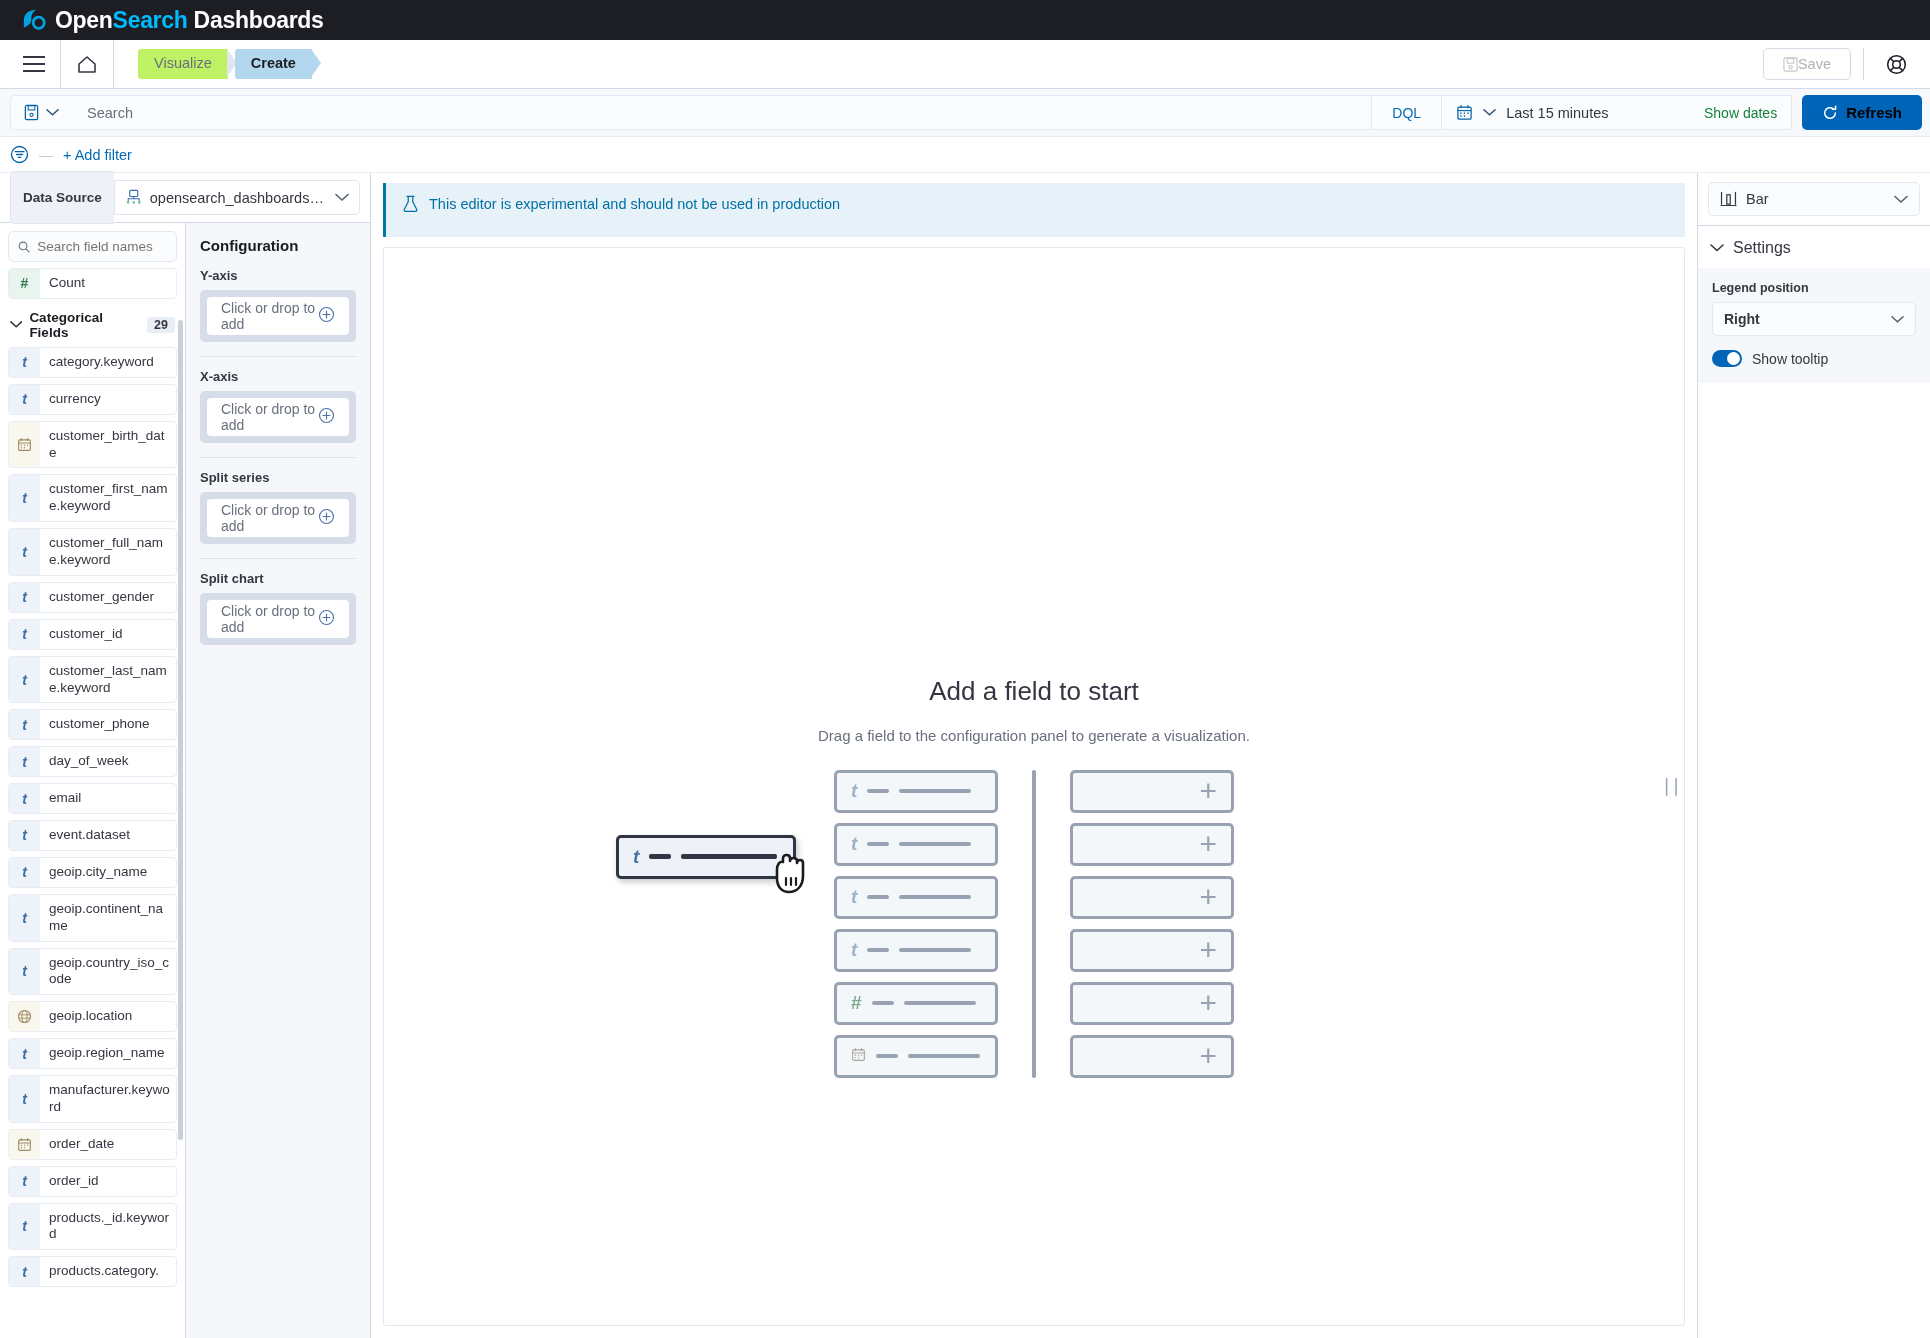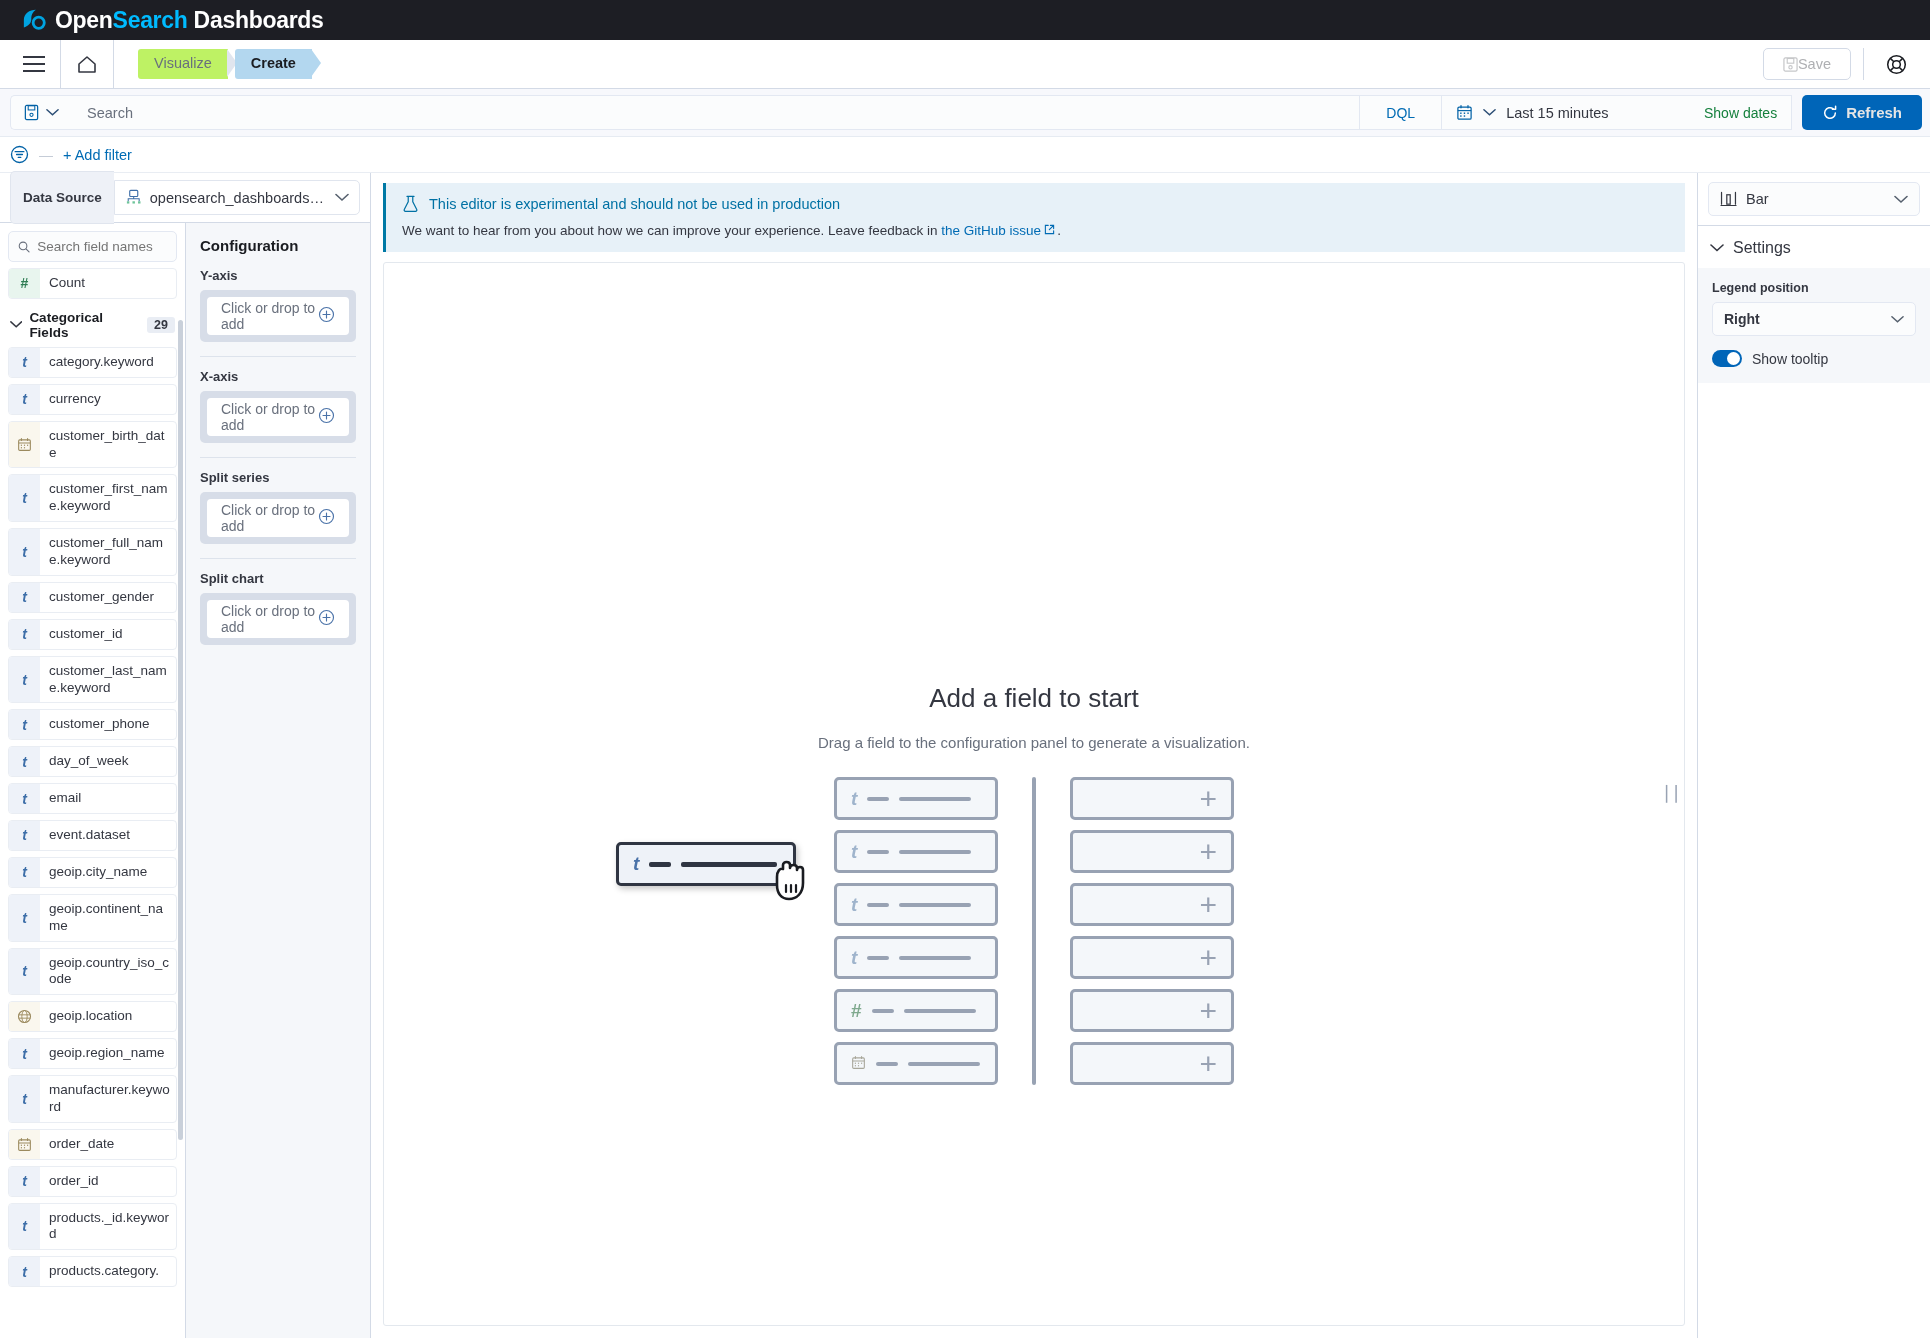--- a/index.html
+++ b/index.html
@@ -65,34 +65,34 @@
     background: #fbfcfd; border: 1px solid #e3e8f2; border-right: none;
     border-radius: 5px 0 0 5px; cursor: pointer;
   }
   .q-input {
     flex: 1; background: #fbfcfd; border: 1px solid #e3e8f2;
     border-left: none; border-right: none;
     display: flex; align-items: center; padding-left: 16px;
     font-size: 14.5px; color: #69707d; cursor: text;
   }
   .q-dql {
-    display: flex; align-items: center; padding: 0 26px;
+    display: flex; align-items: center; padding: 0 20px;
     background: #fbfcfd; border: 1px solid #e3e8f2;
     font-size: 14px; color: #006bb4; cursor: pointer;
   }
   .q-date {
     display: flex; align-items: center; gap: 10px; padding: 0 14px;
     background: #fbfcfd; border: 1px solid #e3e8f2; border-left: none;
     min-width: 350px; cursor: pointer;
   }
   .q-date .dlabel { font-size: 14.5px; color: #343741; margin-right: auto; }
   .q-date .showdates { font-size: 14px; color: #15803d; }
   .refresh-btn {
     display: flex; align-items: center; gap: 8px;
-    background: #0065b8; color: #e5e5e5; border: none; border-radius: 5px;
+    background: #0065b8; color: #000000; border: none; border-radius: 5px;
     padding: 8px 20px; margin-left: 10px; font-size: 15px; font-weight: 700;
     cursor: pointer;
   }
 
   
   .filterrow {
     height: 36px; display: flex; align-items: center;
     padding-left: 10px; gap: 10px; background: #fff;
     border-bottom: 1px solid #e9edf3;
   }
@@ -604,26 +604,20 @@
 
   <div class="centercol">
     <div class="callout">
       <div class="callout-title">
         <svg width="17" height="18" viewBox="0 0 18 19">
           <path d="M6.6 1.5 V7.2 L2.4 15.3 A1.3 1.3 0 0 0 3.6 17.2 H14.4 A1.3 1.3 0 0 0 15.6 15.3 L11.4 7.2 V1.5" fill="none" stroke="#0071a4" stroke-width="1.3" stroke-linejoin="round"></path>
           <path d="M5.3 1.5 H12.7" stroke="#0071a4" stroke-width="1.3" stroke-linecap="round"></path>
         </svg>
         <span>This editor is experimental and should not be used in production</span>
       </div>
-      <div class="callout-body">
-        <span>We want to hear from you about how we can improve your experience. Leave feedback in </span><a href="#">the GitHub issue</a><svg width="11" height="11" viewBox="0 0 12 12" style="margin:0 2px 0 3px">
-            <path d="M4.6 1.5 H1.5 V10.5 H10.5 V7.4" fill="none" stroke="#006bb4" stroke-width="1.2" stroke-linecap="round"></path>
-            <path d="M7 1.5 H10.5 V5 M10.5 1.5 L5.8 6.2" fill="none" stroke="#006bb4" stroke-width="1.2" stroke-linecap="round"></path>
-          </svg><span>.</span>
-      </div>
     </div>
 
     <div class="canvas">
       <div class="empty-wrap">
         <div class="empty-title">Add a field to start</div>
         <div class="empty-sub">Drag a field to the configuration panel to generate a visualization.</div>
         <div class="illus">
           <div class="illus-col" id="illus-left">
               <div class="ibar">
                 <span class="ibar-glyph">t</span>

